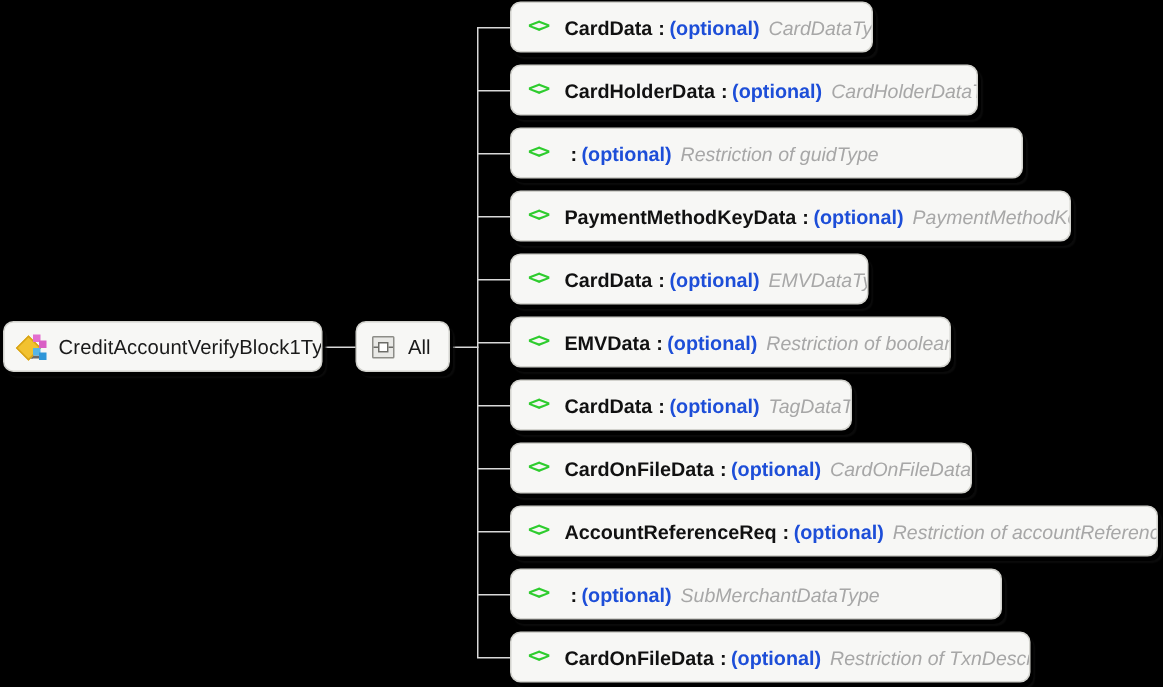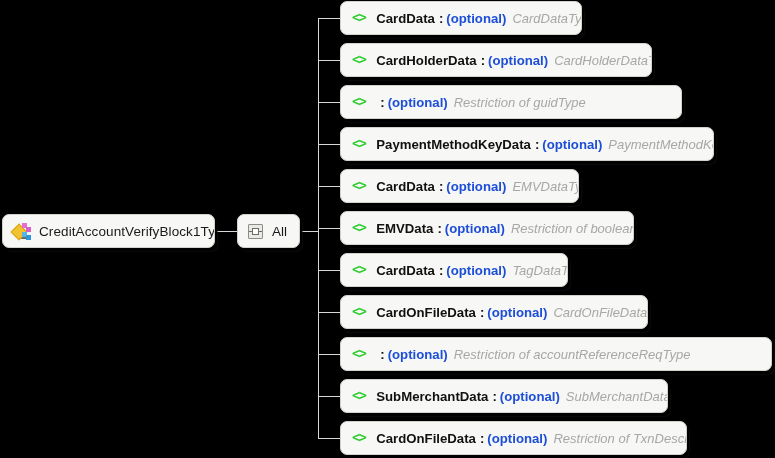--- a/index.html
+++ b/index.html
@@ -203,29 +203,29 @@
         <span class="lbl">
           <span class="el-name">CardOnFileData</span>
           <span class="el-sep" style="margin-left: 4px;">:</span>
           <span class="el-occurs">(optional)</span>
           <span class="el-type">CardOnFileDataType</span>
         </span>
       </div>
       <div class="node el-node" style="top: 337px; width: 432px;">
         <span class="el-icon">&lt;&gt;</span>
         <span class="lbl">
+          <span class="el-name">AccountReferenceReq</span>
           <span class="el-sep" style="margin-left: 4px;">:</span>
           <span class="el-occurs">(optional)</span>
           <span class="el-type">Restriction of accountReferenceReqType</span>
         </span>
       </div>
       <div class="node el-node" style="top: 379px; width: 328px;">
         <span class="el-icon">&lt;&gt;</span>
         <span class="lbl">
-          <span class="el-name">SubMerchantData</span>
           <span class="el-sep" style="margin-left: 4px;">:</span>
           <span class="el-occurs">(optional)</span>
           <span class="el-type">SubMerchantDataType</span>
         </span>
       </div>
       <div class="node el-node" style="top: 421px; width: 347px;">
         <span class="el-icon">&lt;&gt;</span>
         <span class="lbl">
           <span class="el-name">CardOnFileData</span>
           <span class="el-sep" style="margin-left: 4px;">:</span>

